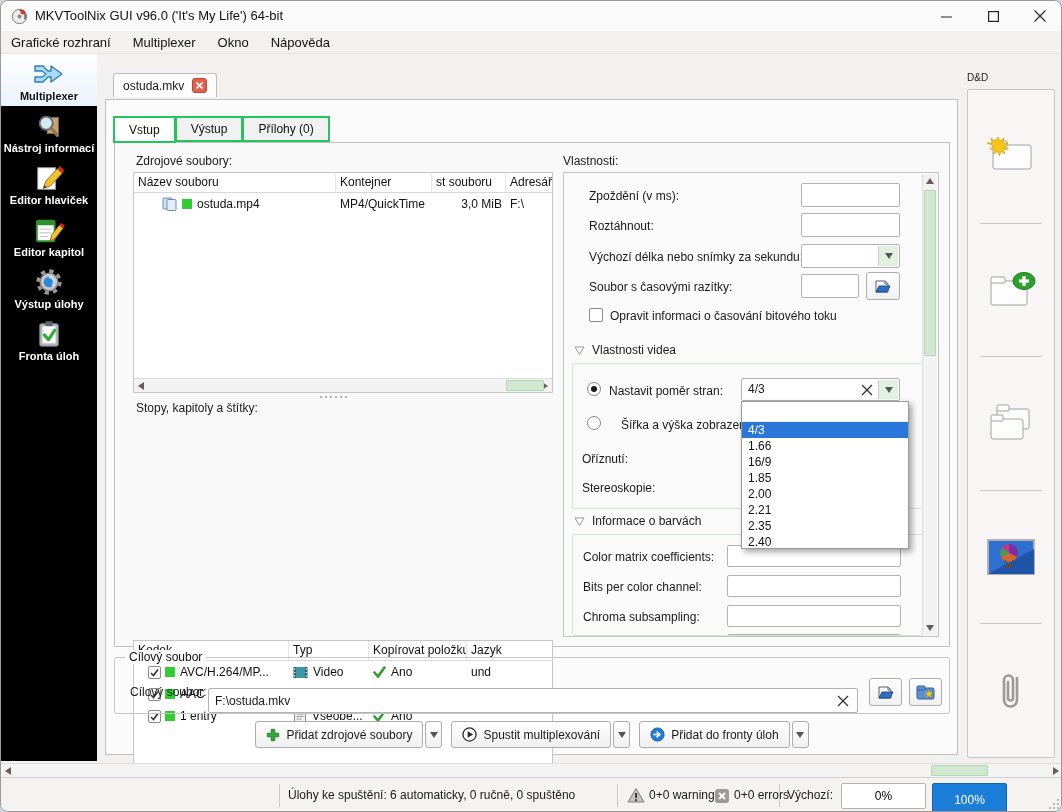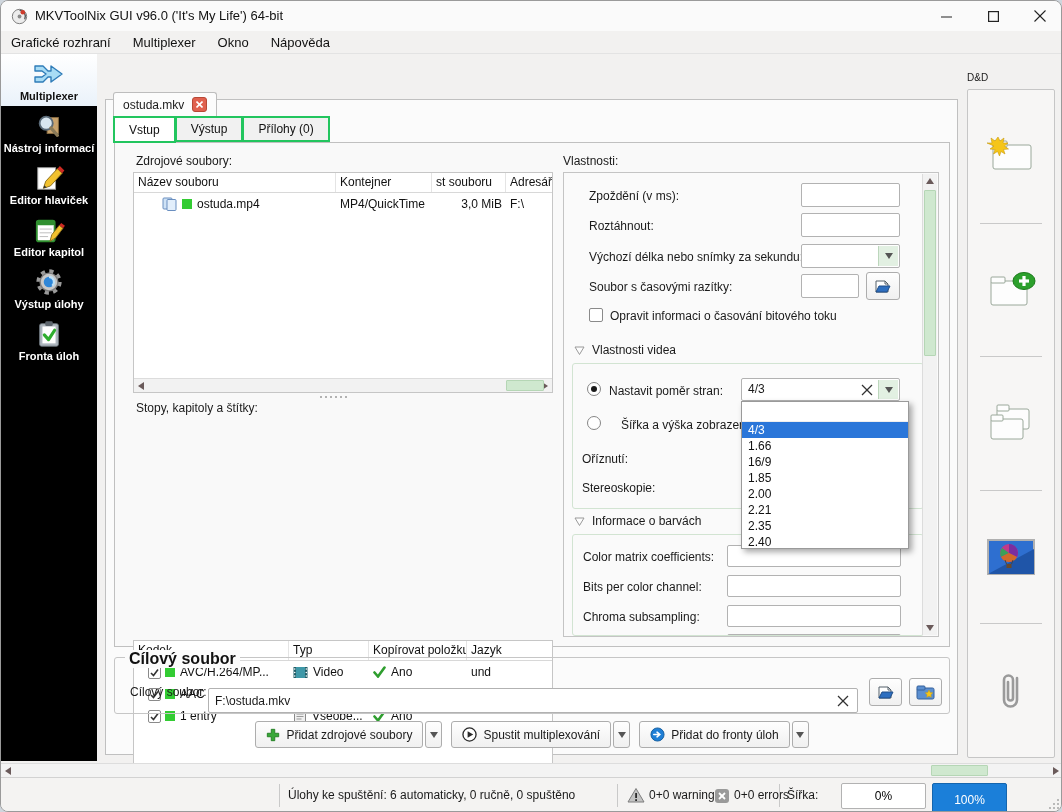--- a/index.html
+++ b/index.html
@@ -19,21 +19,21 @@
   #menubar{left:0;top:30px;width:1062px;height:23px;background:#f2f1f0;display:flex;align-items:center;
            gap:22px;padding-left:10px;border-bottom:1px solid #e3e3e3;}
   .menu-item{font-size:13px;color:#111;}
   
   #sidebar{left:0;top:53px;width:96px;height:707px;background:#000;display:flex;flex-direction:column;}
   .side-item{height:52px;display:flex;flex-direction:column;align-items:center;justify-content:center;}
   .side-item .cap{font-size:11px;font-weight:bold;color:#fff;margin-top:1px;white-space:nowrap;}
   .side-item.active{background:linear-gradient(#ffffff,#eaf2fa);}
   .side-item.active .cap{color:#111;}
   
-  #file-tab{left:112px;top:91px;height:24px;padding:0 9px;background:#fcfcfc;border:1px solid #bdbdbd;
+  #file-tab{left:112px;top:72px;height:24px;padding:0 9px;background:#fcfcfc;border:1px solid #bdbdbd;
             border-bottom:none;border-radius:3px 3px 0 0;display:flex;align-items:center;gap:8px;z-index:2;}
   #main-panel{left:104px;top:98px;width:853px;height:656px;background:#fbfbfb;border:1px solid #c0c0c0;}
   .subtab{height:26px;padding:0 14px;display:flex;align-items:center;font-size:12px;color:#111;
           background:#f1f1f1;border:2px solid #22c55e;margin-left:-1px;}
   .subtab.active{background:#fff;height:27px;z-index:3;position:relative;}
   #content-box{left:8px;top:42px;width:836px;height:505px;border:1px solid #c0c0c0;background:#f9f9f9;}
   
   .dtable{position:relative;background:#fff;border:1px solid #c6c6c6;overflow:hidden;}
   .thead{display:flex;height:20px;border-bottom:1px solid #d8d8d8;background:#fff;}
   .hc{font-size:12px;color:#111;padding:2px 4px;border-right:1px solid #e4e4e4;overflow:hidden;white-space:nowrap;}
@@ -58,21 +58,21 @@
   .combo-arrow{position:absolute;right:1px;top:1px;bottom:1px;width:20px;background:#e2f0e2;
                border-left:1px solid #bcd6bc;display:flex;align-items:center;justify-content:center;}
   .tri-d{width:0;height:0;border-left:4px solid transparent;border-right:4px solid transparent;border-top:6px solid #555;}
   #aspect-dropdown{position:absolute;left:177px;top:228px;width:168px;height:148px;background:#fff;
                    border:1px solid #9a9a9a;box-shadow:3px 3px 6px rgba(0,0,0,.35);z-index:10;}
   .opt{height:16px;display:flex;align-items:center;padding-left:6px;font-size:12px;color:#111;}
   .opt.blank{height:20px;border-bottom:1px solid #eee;}
   .opt.selected{background:#2a76d9;color:#fff;}
   
   #dest-group{left:112px;top:655px;width:836px;height:57px;border:1px solid #c6c6c6;border-radius:3px;}
-  #dest-legend{position:absolute;left:10px;top:-8px;background:#fbfbfb;padding:0 4px;font-size:16px;color:#111;font-weight:bold;}
+  #dest-legend{position:absolute;left:10px;top:-8px;background:#fbfbfb;padding:0 4px;font-size:12px;color:#111;}
   
   #statusbar{left:0;top:776px;width:1062px;height:36px;background:#f4f3f2;border-top:1px solid #d2d2d2;}
   .vsep{position:absolute;top:6px;width:1px;height:23px;background:#c9c9c9;}
   #winhsb{left:0;top:762px;width:1062px;height:14px;background:#f3f3f3;border-top:1px solid #ddd;}
   .grip{position:absolute;right:3px;bottom:3px;width:12px;height:12px;
         background:radial-gradient(circle at 2px 10px,#b9b9b9 1px,transparent 1.4px),
                    radial-gradient(circle at 6px 10px,#b9b9b9 1px,transparent 1.4px),
                    radial-gradient(circle at 10px 10px,#b9b9b9 1px,transparent 1.4px),
                    radial-gradient(circle at 6px 6px,#b9b9b9 1px,transparent 1.4px),
                    radial-gradient(circle at 10px 6px,#b9b9b9 1px,transparent 1.4px),
@@ -557,19 +557,19 @@
         <rect x="8.2" y="12.2" width="1.8" height="1.8" fill="#2a2a2a"></rect>
       </svg>
     <span class="abs lbl" style="left:648px;top:10px">0+0 warnings</span>
     <svg class="abs" style="left:714px;top:11px" width="14" height="14">
         <rect width="14" height="14" rx="3" fill="#9a9a9a"></rect>
         <line x1="4" y1="4" x2="10" y2="10" stroke="#fff" stroke-width="1.8"></line>
         <line x1="10" y1="4" x2="4" y2="10" stroke="#fff" stroke-width="1.8"></line>
       </svg>
     <span class="abs lbl" style="left:733px;top:10px">0+0 errors</span>
     <div class="vsep" style="left:778px"></div>
-    <span class="abs lbl" style="left:786px;top:10px">Šířka:</span>
+    <span class="abs lbl" style="left:786px;top:10px">Výchozí:</span>
     <div class="abs input" style="left:840px;top:5px;width:85px;height:26px;display:flex;align-items:center;justify-content:center;font-size:12px">0%</div>
     <div class="abs" style="left:931px;top:5px;width:75px;height:34px;background:#1b7fd9;border:1px solid #1465ae;border-radius:2px;color:#fff;display:flex;align-items:center;justify-content:center;font-size:12px">100%</div>
     <div class="grip"></div>
   </div>
 
 </div>
 
 </body></html>

